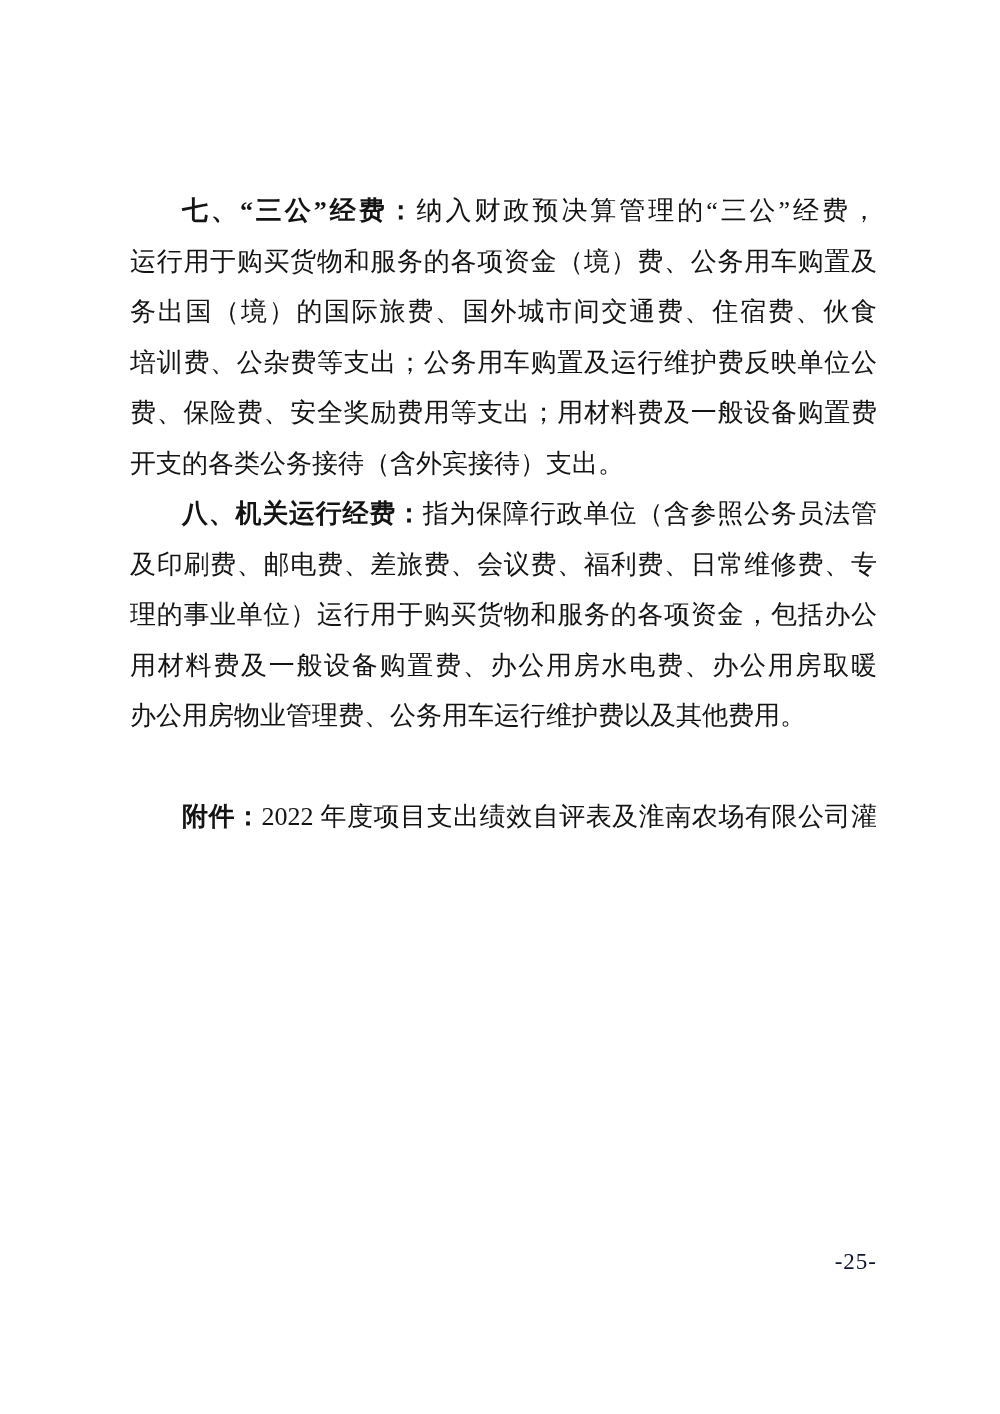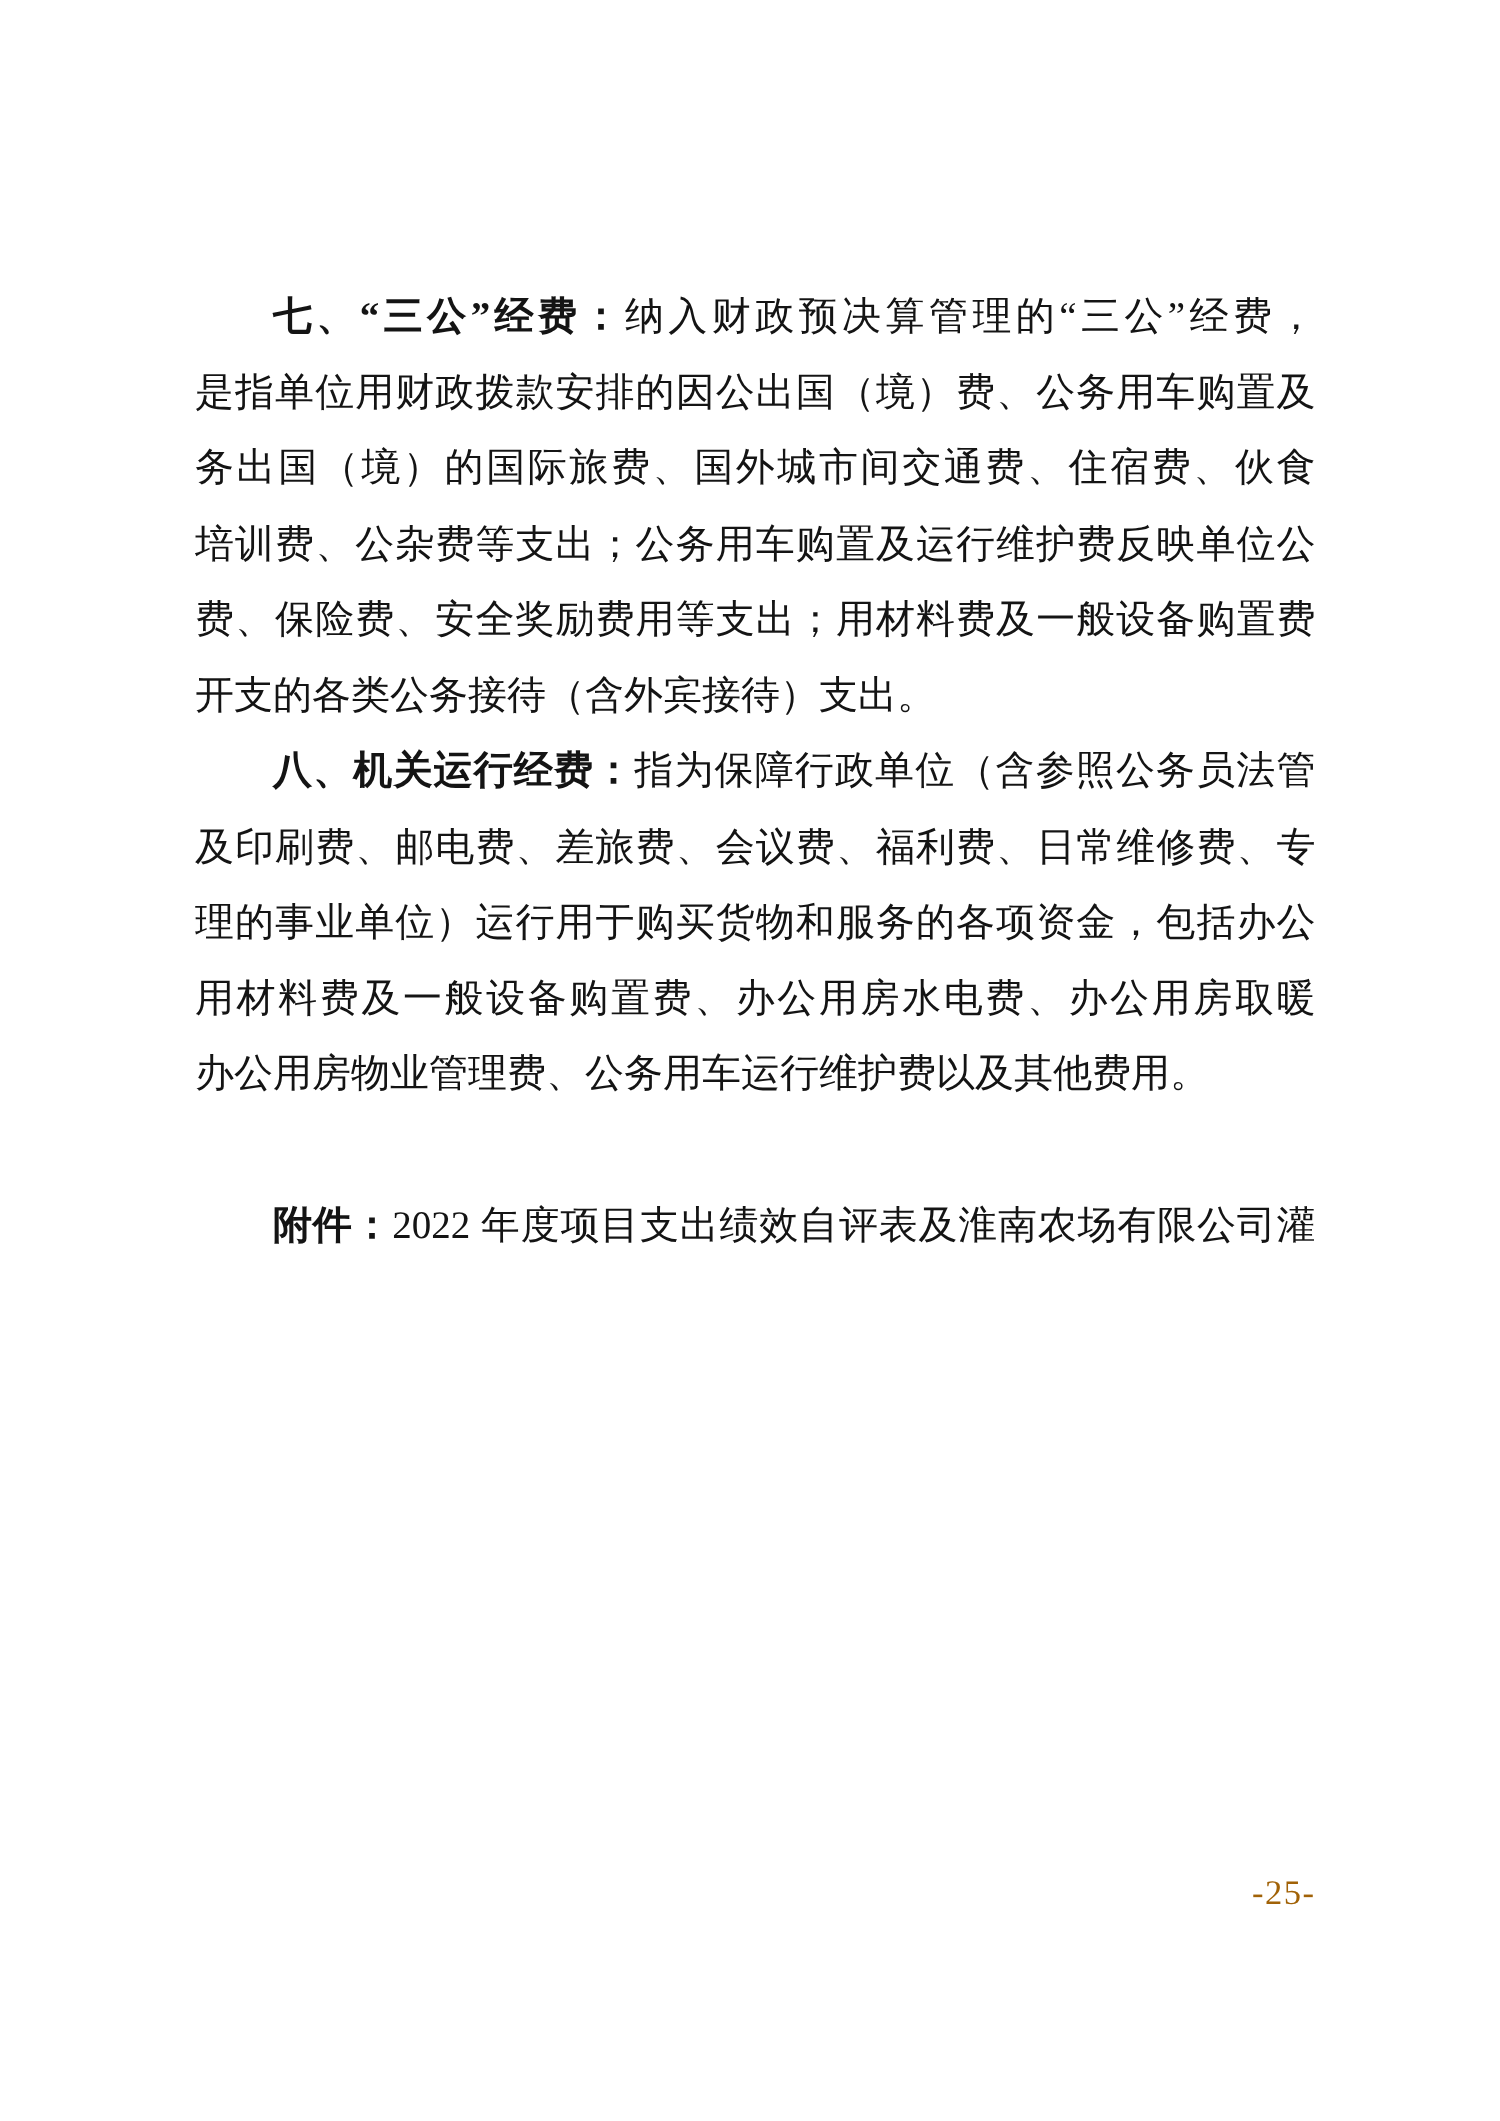--- a/index.html
+++ b/index.html
@@ -45,30 +45,30 @@
   .page-number {
     position: absolute;
     left: 130px;
     top: 1247px;
     width: 747px;
     height: 30px;
     line-height: 30px;
     text-align: right;
     font-size: 23px;
     letter-spacing: 1px;
-    color: #a16207;
+    color: #0f172a;
   }
 </style>
 </head>
 <body>
 
 <div class="page">
   <div class="text-block" id="text-block">
       <div class="line fill indent"><b>七、“三公”经费：</b><span>纳入财政预决算管理的“三公”经费，</span></div>
-      <div class="line fill"><span>是指单位用财政拨款安排的因公出国（境）费、公务用车购置及</span></div>
+      <div class="line fill"><span>运行用于购买货物和服务的各项资金（境）费、公务用车购置及</span></div>
       <div class="line fill"><span>务出国（境）的国际旅费、国外城市间交通费、住宿费、伙食费、</span></div>
       <div class="line fill"><span>培训费、公杂费等支出；公务用车购置及运行维护费反映单位公</span></div>
       <div class="line fill"><span>费、保险费、安全奖励费用等支出；用材料费及一般设备购置费</span></div>
       <div class="line"><span>开支的各类公务接待（含外宾接待）支出。</span></div>
       <div class="line fill indent"><b>八、机关运行经费：</b><span>指为保障行政单位（含参照公务员法管</span></div>
       <div class="line fill"><span>及印刷费、邮电费、差旅费、会议费、福利费、日常维修费、专</span></div>
       <div class="line fill"><span>理的事业单位）运行用于购买货物和服务的各项资金，包括办公</span></div>
       <div class="line fill"><span>用材料费及一般设备购置费、办公用房水电费、办公用房取暖费、</span></div>
       <div class="line"><span>办公用房物业管理费、公务用车运行维护费以及其他费用。</span></div>
       <div class="line spacer"></div>

